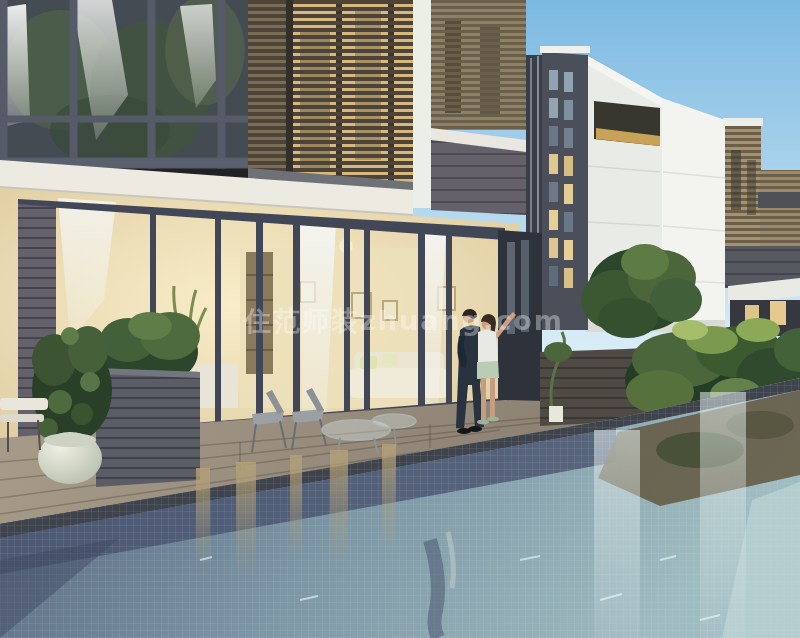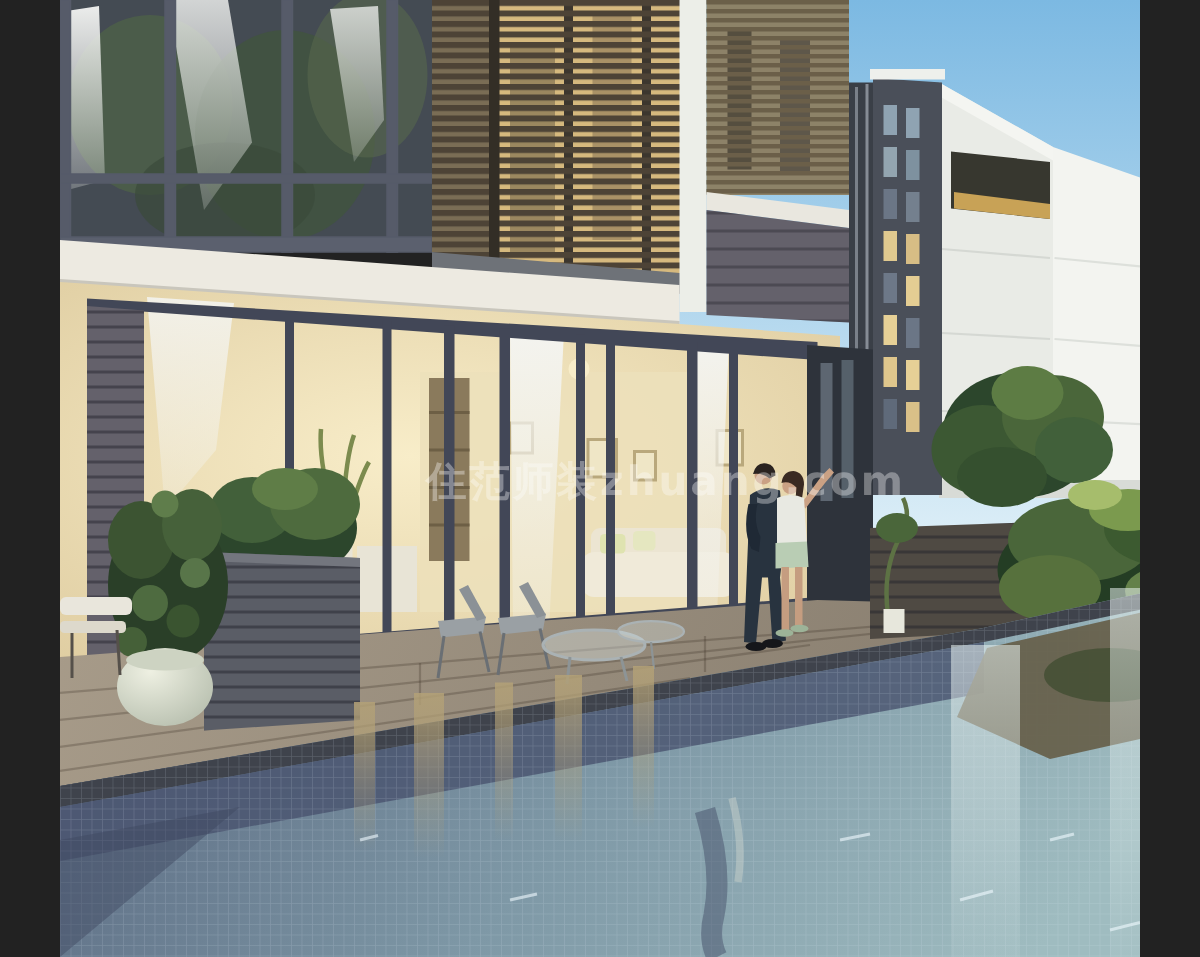--- a/index.html
+++ b/index.html
@@ -1,16 +1,16 @@
 <!DOCTYPE html>
 <html><head>
 <meta charset="utf-8">
 <style>
   html,body{margin:0;padding:0;background:#222;}
-  .stage{width:720px;height:638px;position:relative;margin:0 auto;overflow:hidden;
+  .stage{width:800px;height:638px;position:relative;margin:0 auto;overflow:hidden;
          font-family:"DejaVu Sans","Liberation Sans",sans-serif;}
   svg{display:block}
   text.wm{font-family:"DejaVu Sans",sans-serif;font-weight:bold;letter-spacing:2px;}
 </style>
 </head>
 <body>
 
 <div class="stage">
 <svg width="800" height="638" viewBox="0 0 800 638">
   <defs>

